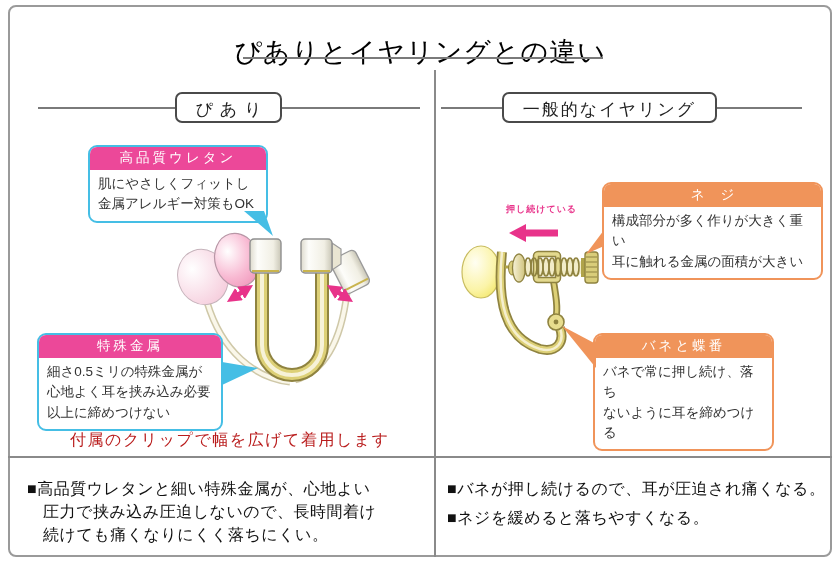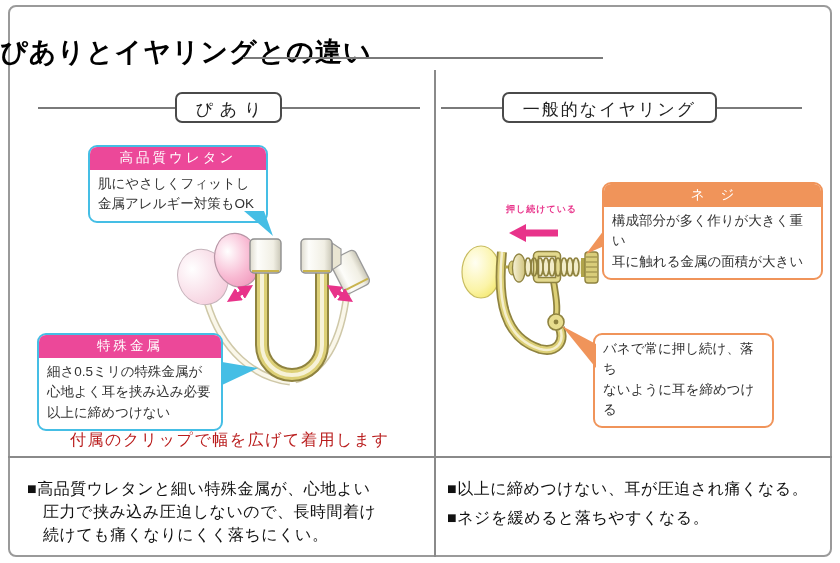--- a/index.html
+++ b/index.html
@@ -2,22 +2,22 @@
 <html><head>
 <meta charset="utf-8">
 <style>
   html,body{margin:0;padding:0;background:#fff;}
   .page{
     position:relative;width:840px;height:563px;background:#fff;overflow:hidden;
     font-family:"Liberation Sans","DejaVu Sans",sans-serif;color:#1a1a1a;
   }
   .frame{position:absolute;left:8px;top:5px;width:824px;height:552px;
     border:2px solid #9a9a9a;border-radius:8px;box-sizing:border-box;}
-  .title{position:absolute;left:0;top:16px;width:840px;text-align:left;
-    font-size:27px;font-weight:bold;letter-spacing:1px;color:#000;}
+  .title{position:absolute;left:0;top:16px;width:840px;text-align:center;
+    font-size:27px;font-weight:normal;letter-spacing:1px;color:#000;}
   .title-underline{position:absolute;left:243px;top:57px;width:360px;height:2px;background:#7a7a7a;}
   .vdivider{position:absolute;left:434px;top:70px;width:2px;height:487px;background:#8a8a8a;}
   .hdivider{position:absolute;left:8px;top:456px;width:824px;height:2px;background:#8a8a8a;}
 
   .rule{position:absolute;height:2px;background:#7a7a7a;}
   .hdr{position:absolute;border:2px solid #4a4a4a;border-radius:7px;background:#fff;
     box-sizing:border-box;display:flex;align-items:flex-end;justify-content:center;
     font-size:17px;color:#222;}
 
   .callout{position:absolute;background:#fff;border:2px solid;border-radius:9px;
@@ -206,27 +206,28 @@
   <div class="callout orange" style="left:602px;top:182px;width:221px;">
     <div class="ct wide">ネジ</div>
     <div class="cb">構成部分が多く作りが大きく重い
 耳に触れる金属の面積が大きい</div>
   </div>
   <svg class="tail" style="left:584px;top:226px;" width="22" height="30" viewBox="0 0 22 30">
     <polygon points="20,4 20,20 2,28" fill="#F0945A"></polygon>
   </svg>
 
   <div class="callout orange" style="left:593px;top:333px;width:181px;">
+    <div class="ct">バネと蝶番</div>
     <div class="cb">バネで常に押し続け、落ち
 ないように耳を締めつける</div>
   </div>
   <svg class="tail" style="left:560px;top:324px;" width="38" height="46" viewBox="0 0 38 46">
     <polygon points="2,2 36,20 36,44" fill="#F0945A"></polygon>
   </svg>
 
   <div class="bullet-block-left">
     <div class="bullet">■高品質ウレタンと細い特殊金属が、心地よい圧力で挟み込み圧迫しないので、長時間着け続けても痛くなりにくく落ちにくい。</div>
   </div>
   <div class="bullet-block-right">
-    <div class="bullet">■以上に締めつけない、耳が圧迫され痛くなる。</div>
+    <div class="bullet">■バネが押し続けるので、耳が圧迫され痛くなる。</div>
     <div class="bullet">■ネジを緩めると落ちやすくなる。</div>
   </div>
 </div>
 
 </body></html>

